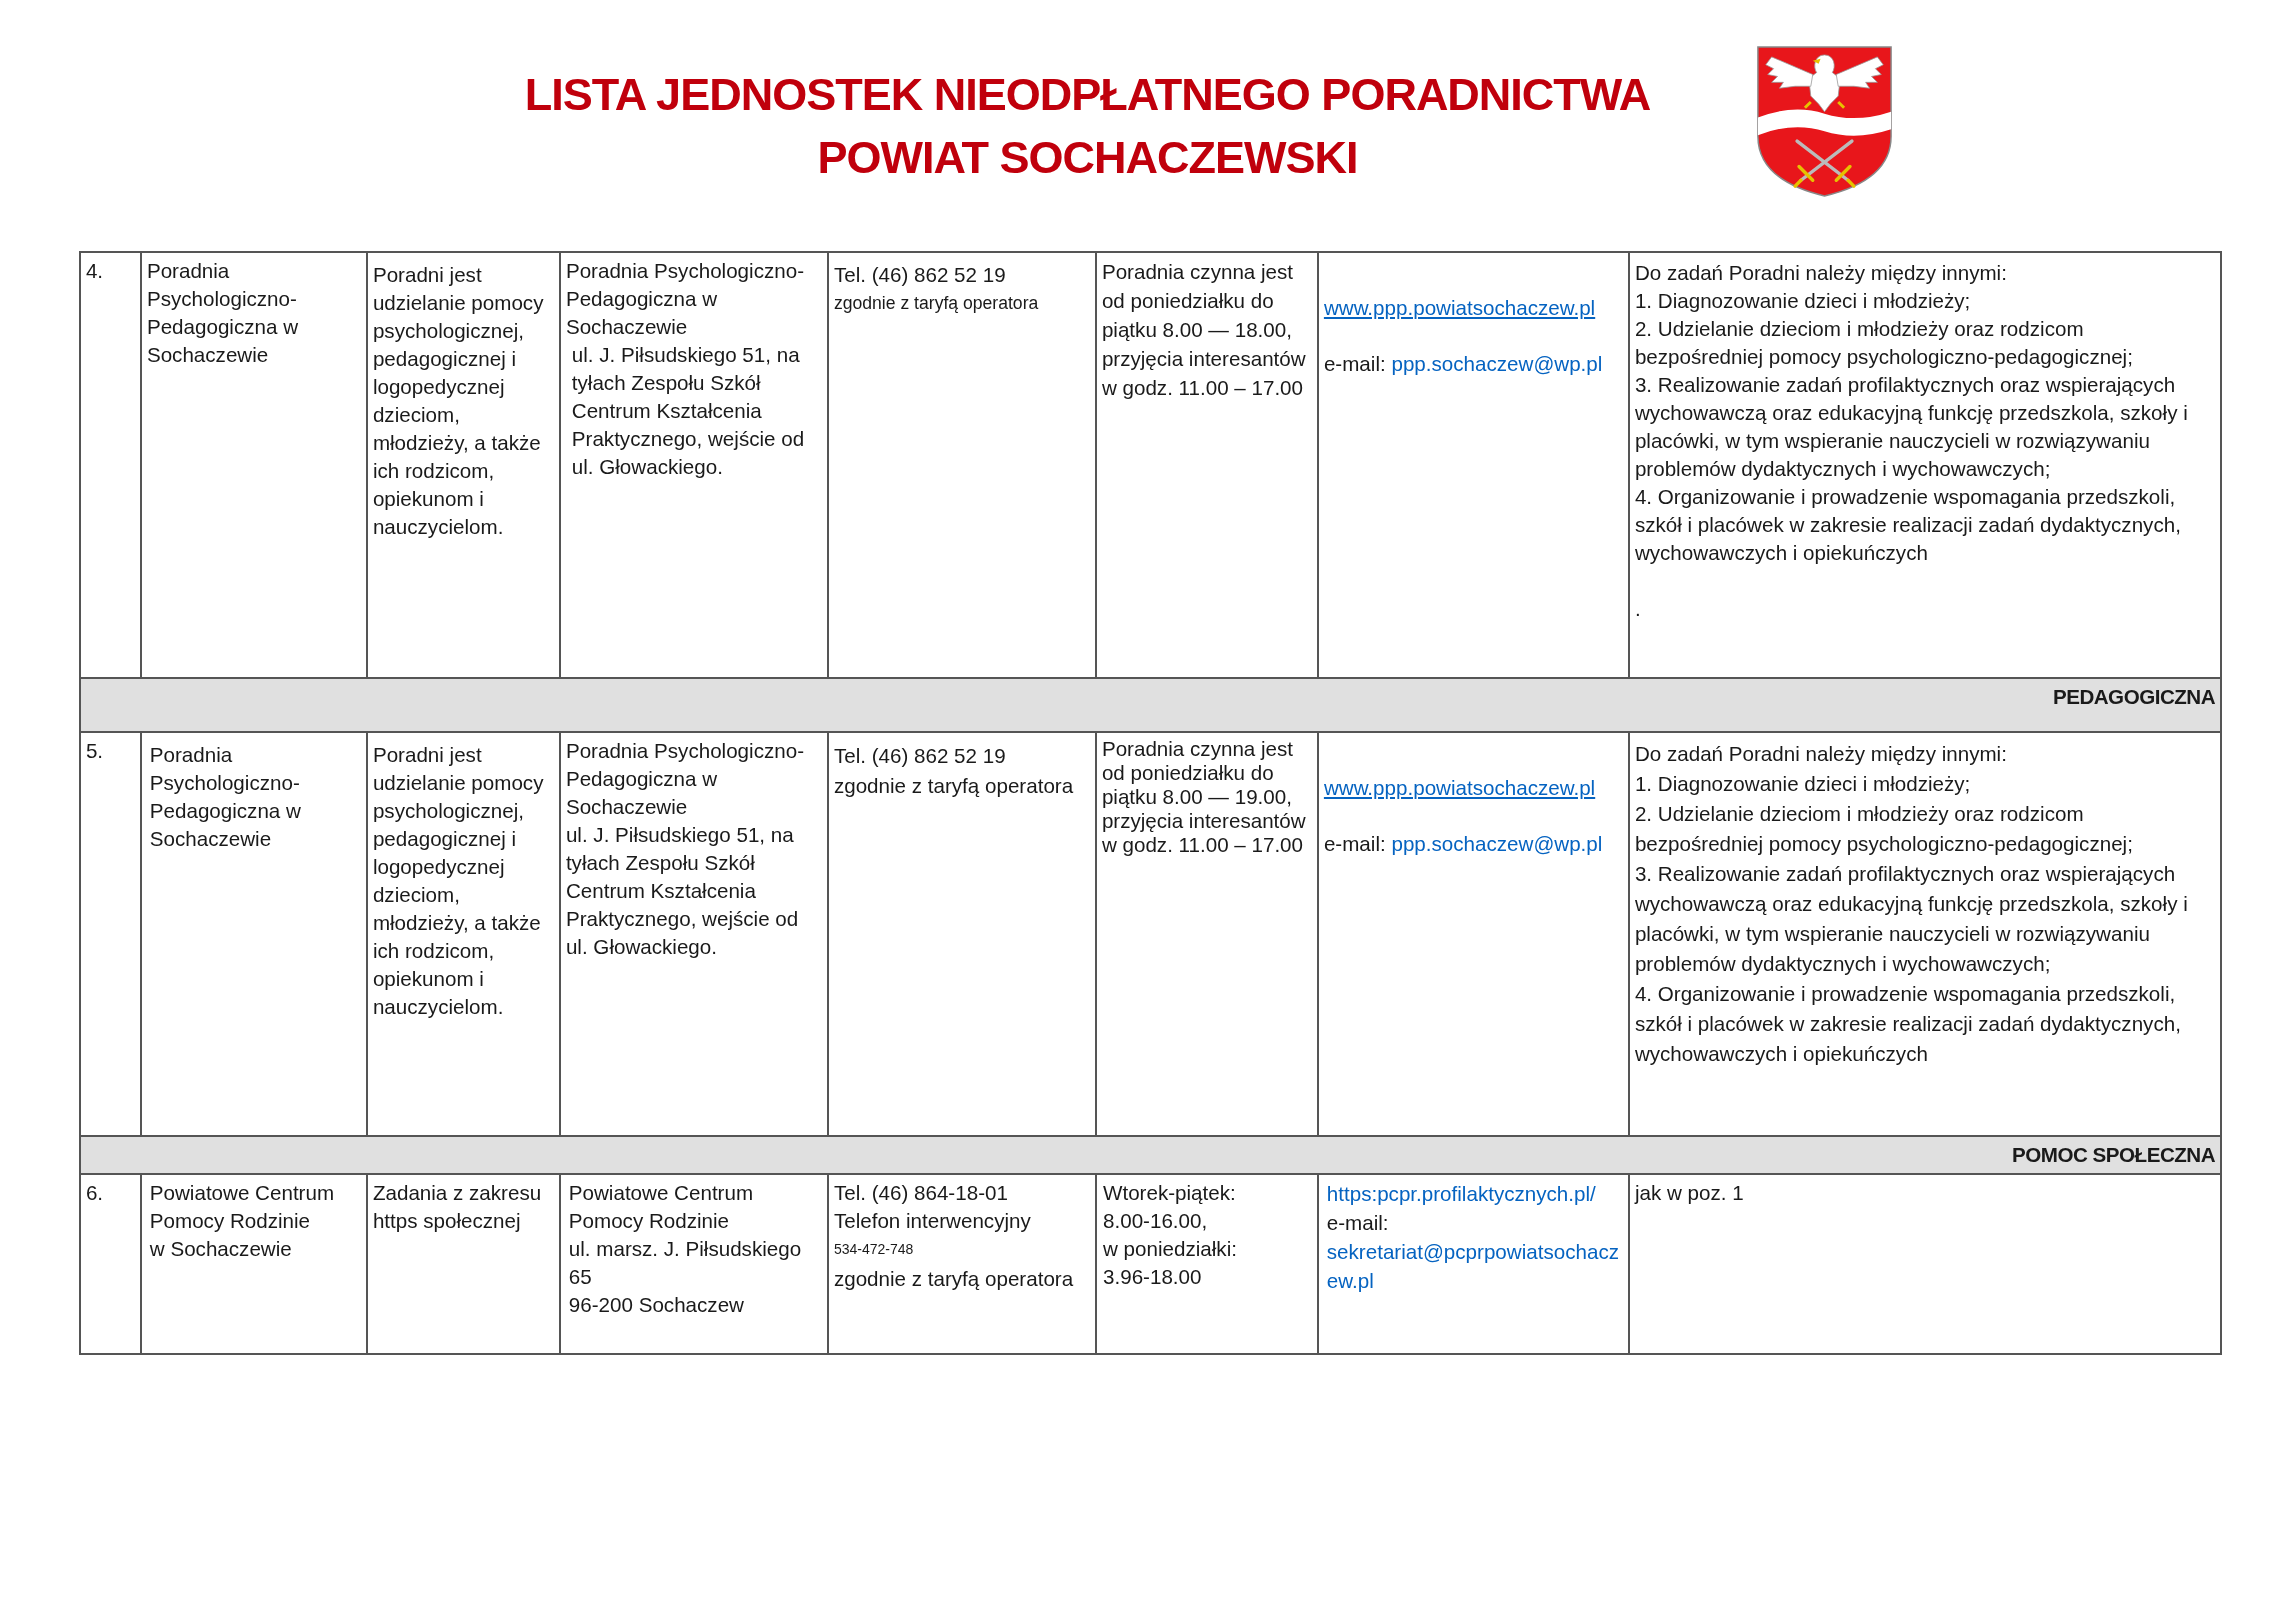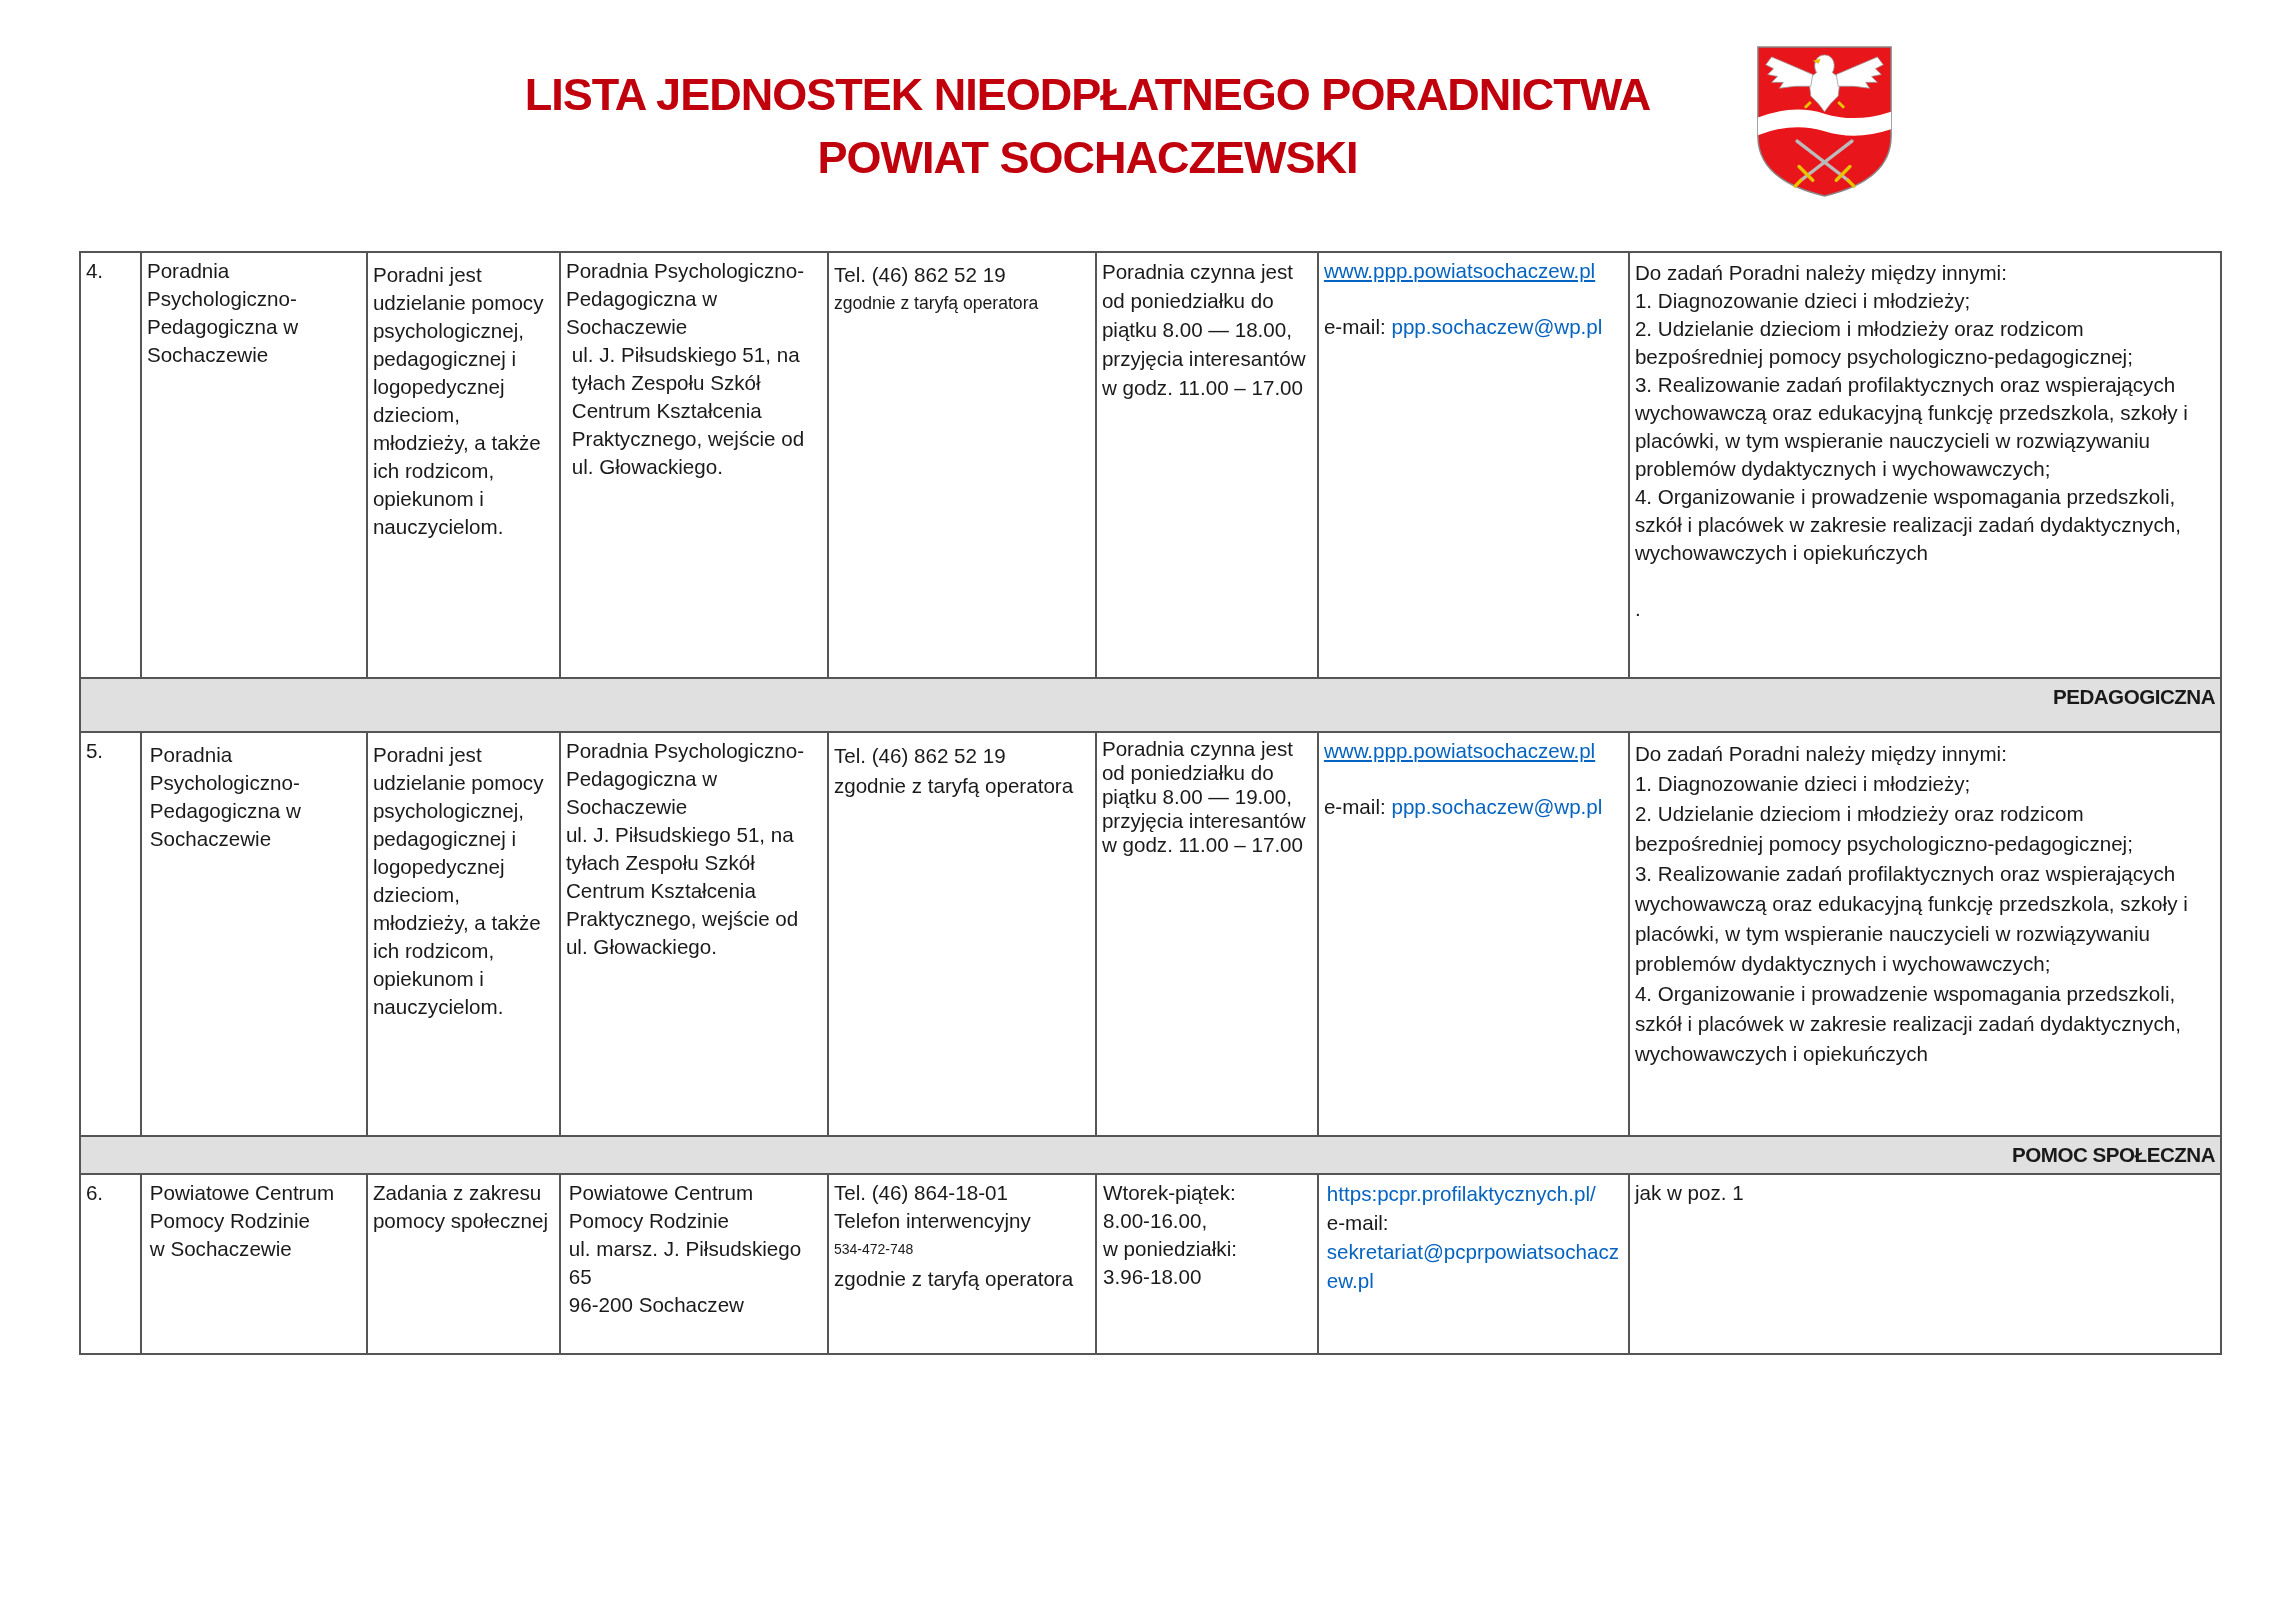--- a/index.html
+++ b/index.html
@@ -12,21 +12,21 @@
   .title.l2 { top: 132px; font-size: 45px; left: -59px; }
   .logo { position: absolute; left: 1754px; top: 43px; width: 141px; height: 157px; }
   table.main { position: absolute; left: 79px; top: 251px; width: 2140px;
                border-collapse: collapse; table-layout: fixed; }
   table.main td { border: 2px solid #555; vertical-align: top; padding: 3.9px 4.9px;
                   font-size: 20.6px; line-height: 28px; word-wrap: break-word; }
   td.small { font-size: 18.6px; line-height: 26.5px; }
   td.band { background: #e0e0e0; text-align: right; font-weight: bold; font-size: 29px;
             vertical-align: middle; padding: 0; letter-spacing: -0.5px; }
   .link { color: #0563c1; }
-  .link.u { text-decoration: underline; }
+  .link.u { text-decoration: underline; margin-top: 37px; }
   .spacer { display: block; height: 28px; }
   .line { display: block; }
 </style>
 </head>
 <body>
 
 <div class="title l1">LISTA JEDNOSTEK NIEODPŁATNEGO PORADNICTWA</div>
 <div class="title l2">POWIAT SOCHACZEWSKI</div>
 
 <svg class="logo" viewBox="0 0 144 160">
@@ -128,21 +128,21 @@
     <td colspan="8" class="band">POMOC SPOŁECZNA</td>
   </tr>
 
   <tr style="height:180px">
     <td>6.</td>
     <td class="small" style="padding-left:7.8px">
       <span class="line">Powiatowe Centrum</span>
       <span class="line">Pomocy Rodzinie</span>
       <span class="line">w Sochaczewie</span>
     </td>
-    <td class="small">Zadania z zakresu pomocy społecznej</td>
+    <td class="small">Zadania z zakresu https społecznej</td>
     <td class="small" style="padding-left:7.8px">
       <span class="line">Powiatowe Centrum</span>
       <span class="line">Pomocy Rodzinie</span>
       <span class="line">ul. marsz. J. Piłsudskiego 65</span>
       <span class="line">96-200 Sochaczew</span>
     </td>
     <td class="small">
       <span class="line">Tel. (46) 864-18-01</span>
       <span class="line">Telefon interwencyjny</span>
       <span class="line" style="font-size:14px;line-height:29px">534-472-748</span>

